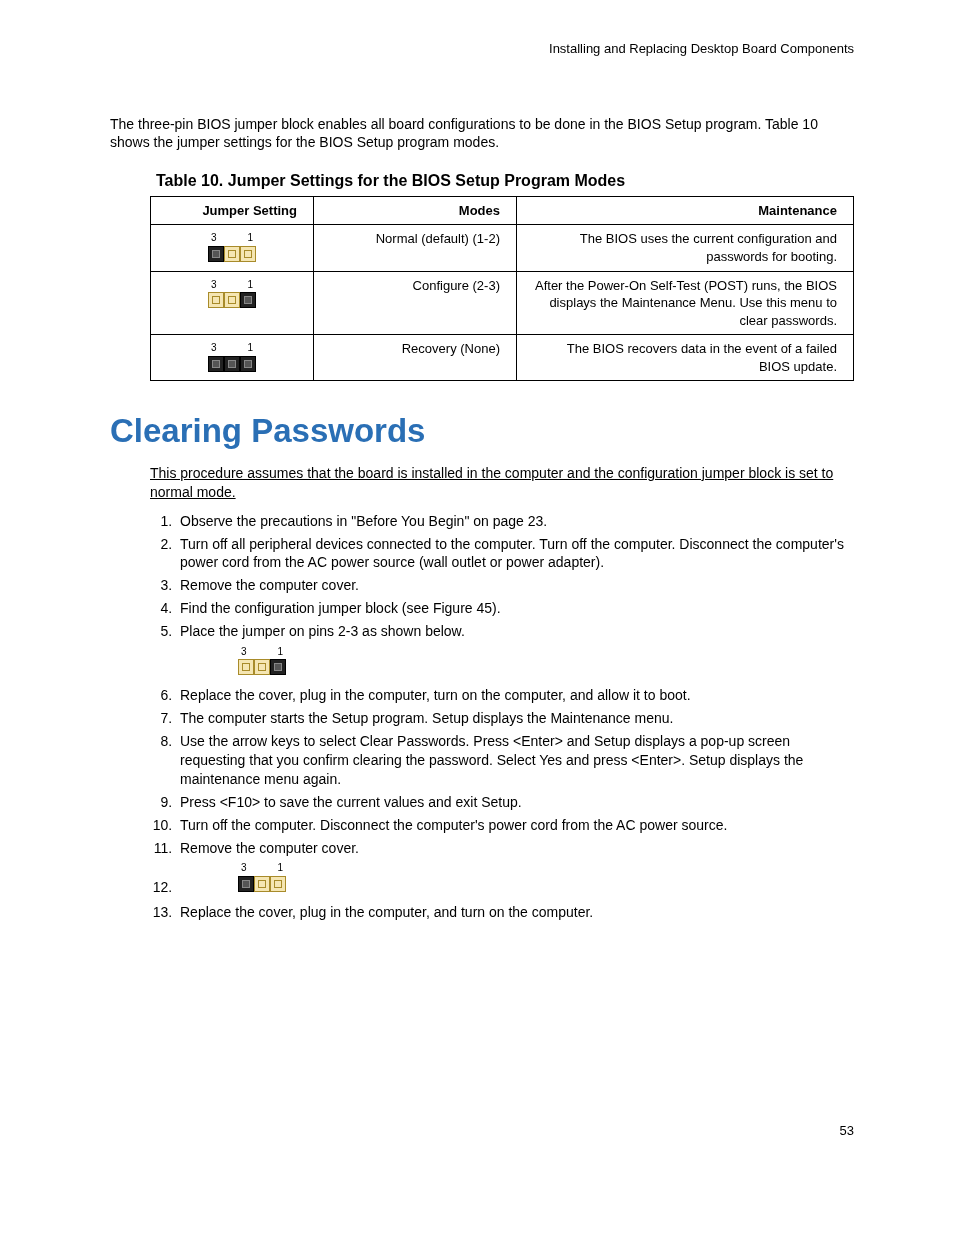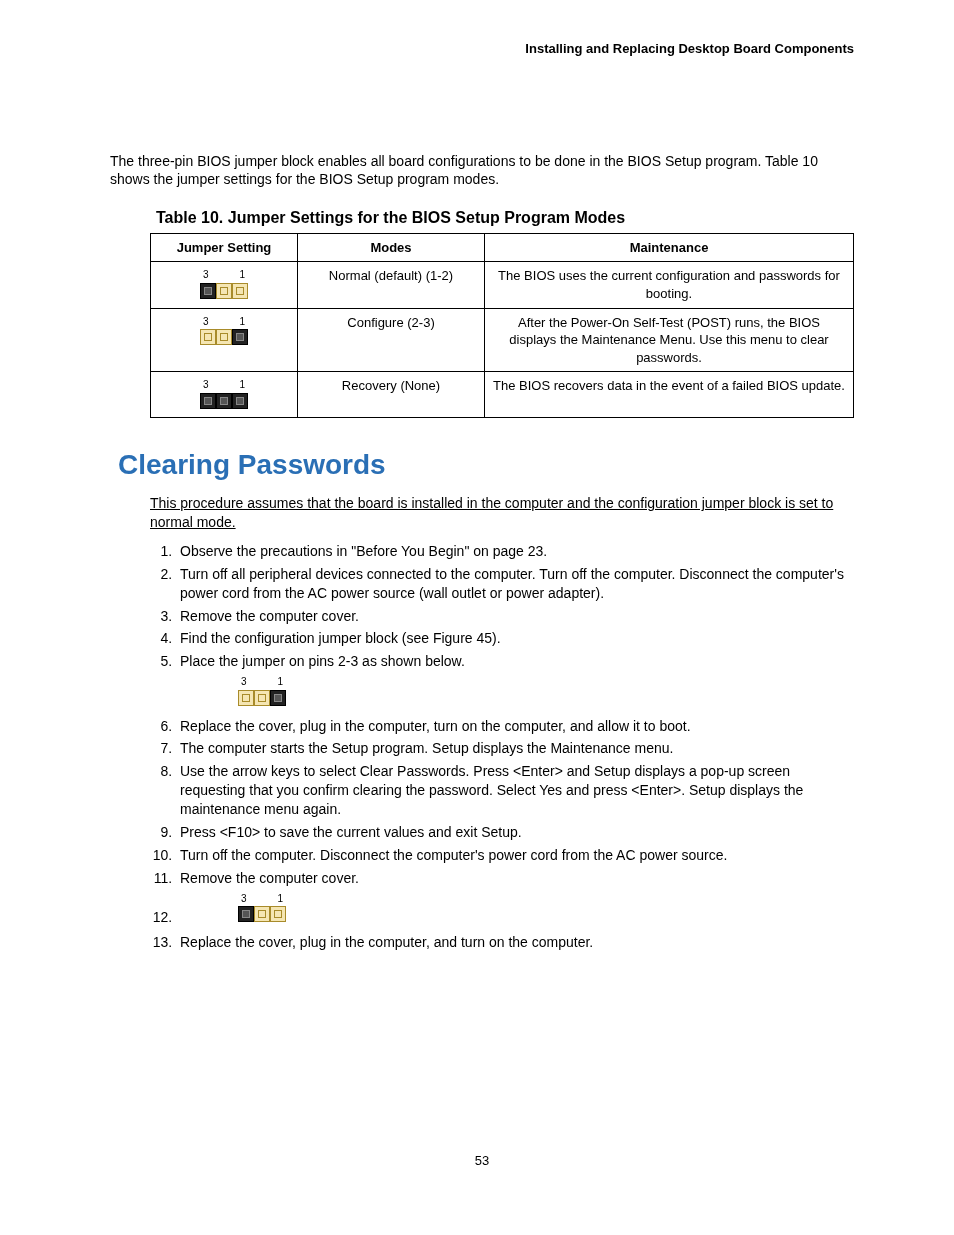--- a/index.html
+++ b/index.html
@@ -7,44 +7,44 @@
     font-size: 14px;
     color: #000;
     background: #fff;
     margin: 0;
     padding: 40px 100px 40px 110px;
     width: 954px;
     box-sizing: border-box;
     line-height: 1.35;
   }
   .header {
-    font-weight: bold;
+    font-weight: normal;
     font-size: 13px;
     text-align: right;
-    margin-bottom: 94px;
+    margin-bottom: 57px;
   }
   .intro {
     margin-bottom: 18px;
   }
   .table-title {
     font-weight: bold;
     font-size: 16px;
     margin-bottom: 4px;
     margin-left: 46px;
   }
   table {
     border-collapse: collapse;
     width: calc(100% - 40px);
     margin-left: 40px;
     margin-bottom: 28px;
   }
   th, td {
     border: 1px solid #000;
-    padding: 5px 8px;
-    text-align: center;
+    padding: 5px 16px;
+    text-align: right;
     vertical-align: top;
     font-size: 13px;
   }
   th {
     font-weight: bold;
   }
   th.jumper-col { width: 130px; }
   th.mode-col   { width: 170px; }
   .jumper-cell {
     text-align: center;
@@ -79,41 +79,41 @@
     border-color: #000;
   }
   .pin-inner {
     width:8px;height:8px;margin:3px;
     box-sizing:border-box;
   }
   .pin.empty .pin-inner { border:1px solid #a88b2a; }
   .pin.filled .pin-inner { background:#555; border:1px solid #888; }
   h1.section-heading {
     color: #2a6fb5;
-    font-size: 28px;
+    font-size: 33px;
     font-weight: bold;
-    margin: 24px 0 10px 8px;
+    margin: 24px 0 10px 0;
   }
   .section-intro {
     margin: 0 0 10px 40px;
     text-decoration: underline;
   }
   ol.steps {
     margin: 0 0 0 40px;
     padding-left: 26px;
   }
   ol.steps > li {
     margin-bottom: 4px;
     padding-left: 4px;
   }
   .step-diagram {
     margin: 4px 0 6px 58px;
   }
   .page-number {
-    text-align: center;
+    text-align: right;
     font-size: 13px;
     margin-top: 200px;
   }
 </style>
 </head>
 <body>
 
 <div class="header">Installing and Replacing Desktop Board Components</div>
 
 <p class="intro">The three-pin BIOS jumper block enables all board configurations to be done in the BIOS Setup program.  Table 10 shows the jumper settings for the BIOS Setup program modes.</p>

